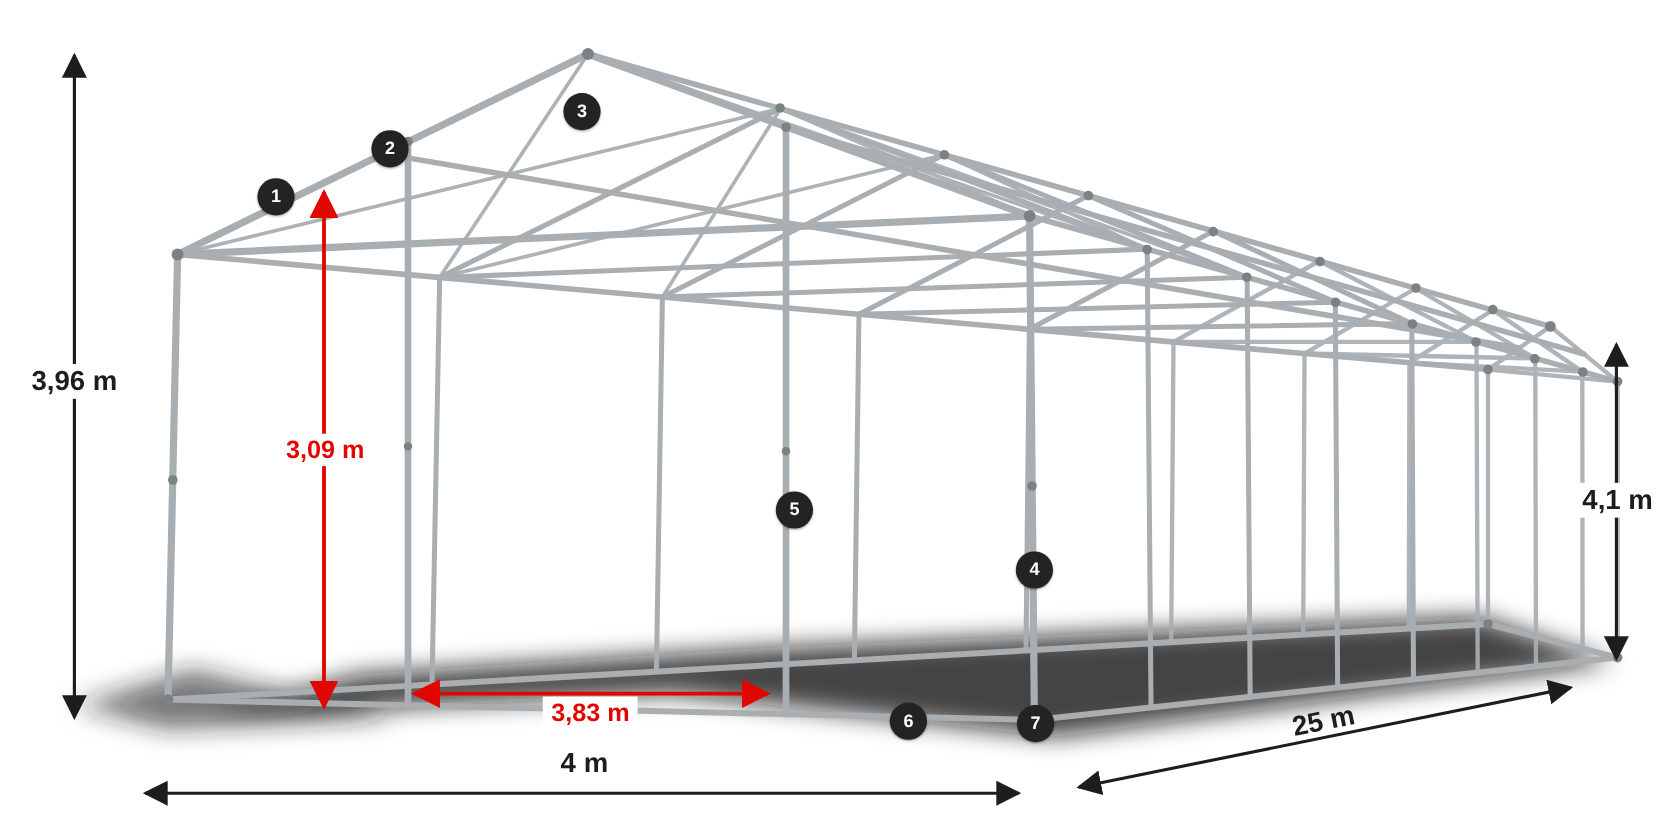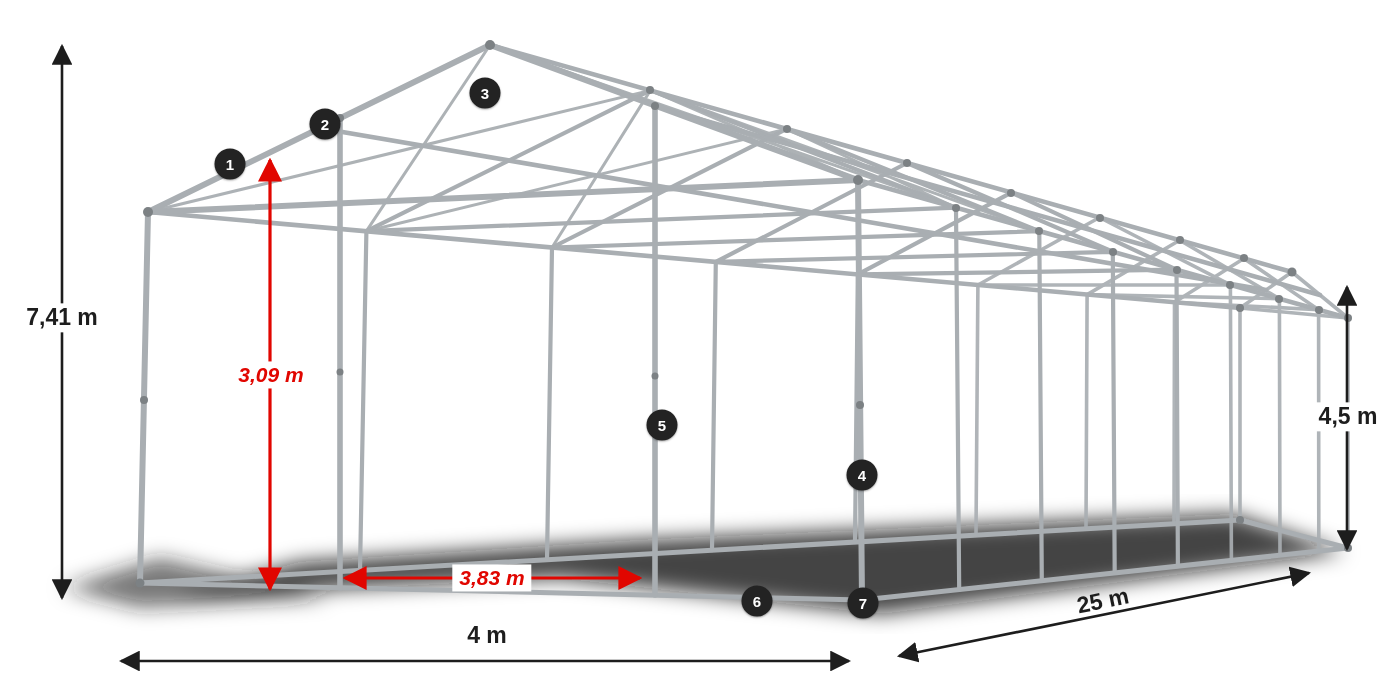--- a/index.html
+++ b/index.html
@@ -18,21 +18,20 @@
     font-size:23px;
     color:var(--dimension-text,#1d1d1d);
     background:#ffffff;
     padding:2px 7px;
     white-space:nowrap;
     line-height:1.1;
   }
   .dim-label.red{
     color:var(--highlight,#e10600);
     font-size:21px;
-    font-style:italic;
   }
   .dim-label.rot{
     transform:translate(-50%,-50%) rotate(-11.4deg);
     background:transparent;
   }
   .badge{
     position:absolute;
     width:31px;height:31px;
     border-radius:50%;
     background:var(--badge-background,#232323);
@@ -151,25 +150,25 @@
       <line x1="1347" y1="287" x2="1347" y2="549" marker-start="url(#ab)" marker-end="url(#ab)"></line>
       <line x1="899" y1="656" x2="1309" y2="573" marker-start="url(#ab)" marker-end="url(#ab)"></line>
     </g>
 
     <g style="stroke:var(--highlight,#e10600)" stroke-width="3.2" fill="none">
       <line x1="270" y1="160" x2="270" y2="589" marker-start="url(#ar)" marker-end="url(#ar)"></line>
       <line x1="345" y1="578" x2="640" y2="578" marker-start="url(#ar)" marker-end="url(#ar)"></line>
     </g>
   </svg>
 
-  <div class="dim-label" style="left:62px;top:318px;">7,41 m</div>
+  <div class="dim-label" style="left:62px;top:318px;">3,96 m</div>
   <div class="dim-label red" style="left:271px;top:375px;">3,09 m</div>
-  <div class="dim-label" style="left:1348px;top:417px;">4,5 m</div>
+  <div class="dim-label" style="left:1348px;top:417px;">4,1 m</div>
   <div class="dim-label" style="left:487px;top:636px;">4 m</div>
-  <div class="dim-label red" style="left:492px;top:578px;text-align:center;">3,83 m</div>
+  <div class="dim-label red" style="left:492px;top:594px;text-align:center;">3,83 m</div>
   <div class="dim-label rot" style="left:1103px;top:601px;">25 m</div>
 
   <div class="badge" style="left:230px;top:164px;">1</div>
   <div class="badge" style="left:325px;top:124px;">2</div>
   <div class="badge" style="left:485px;top:93px;">3</div>
   <div class="badge" style="left:862px;top:475px;">4</div>
   <div class="badge" style="left:662px;top:425px;">5</div>
   <div class="badge" style="left:757px;top:601px;">6</div>
   <div class="badge" style="left:863px;top:603px;">7</div>
 

